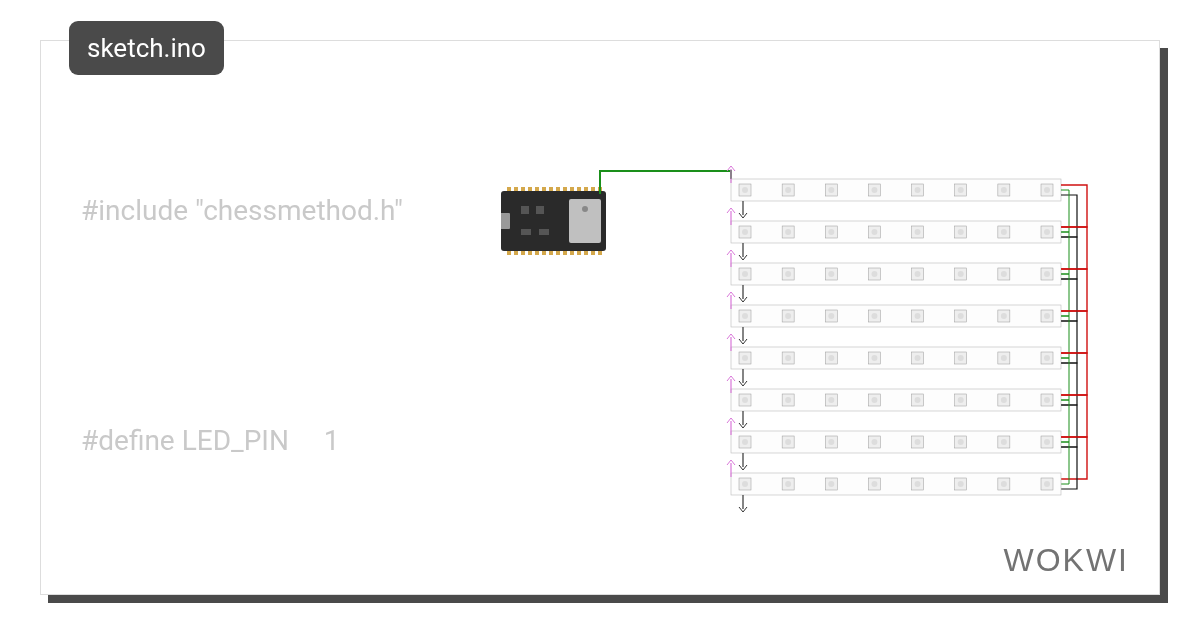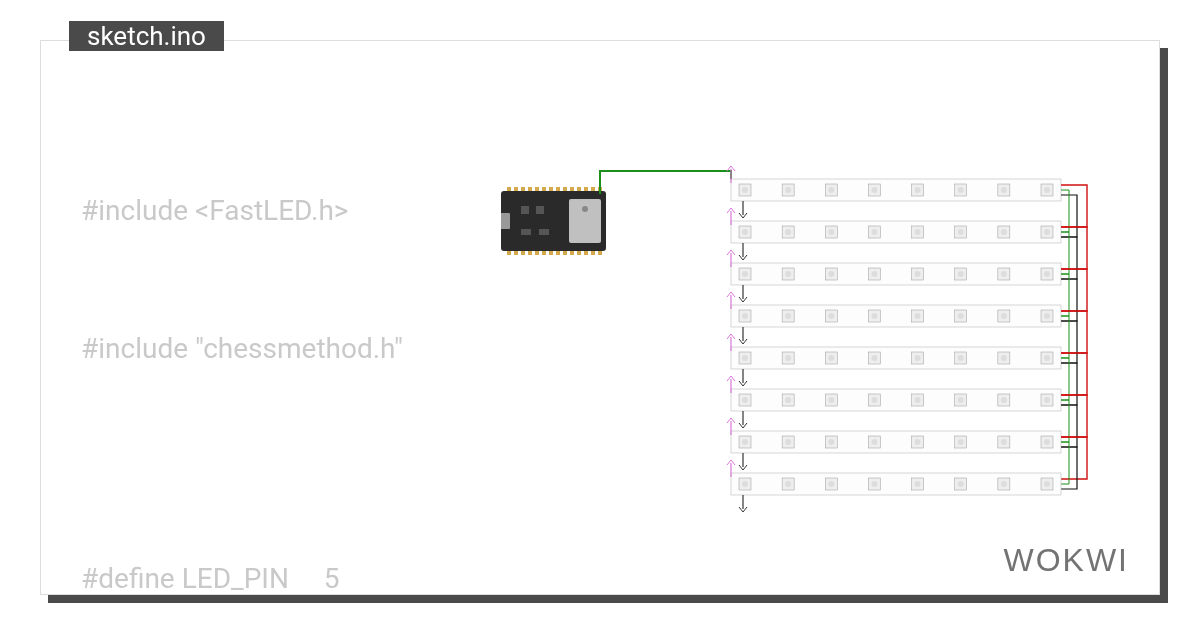--- a/index.html
+++ b/index.html
@@ -21,22 +21,23 @@
     border: 1px solid #ddd;
     box-shadow: 8px 8px 0 0 #4a4a4a;
   }
   .tab {
     position: absolute;
     left: 28px;
     top: -20px;
     background: #4a4a4a;
     color: #fff;
     font-size: 26px;
-    padding: 0 18px;
+    padding: 12px 18px;
     font-family: "Segoe UI", Roboto, sans-serif;
+    border-radius: 9px;
   }
   .code {
     position: absolute;
     left: 40px;
     top: 55px;
     font-size: 28px;
     line-height: 46px;
     color: #c9c9c9;
     font-family: "Segoe UI", Roboto, sans-serif;
     white-space: pre;
@@ -62,24 +63,23 @@
 </style>
 </head>
 <body>
 
 <div class="card">
   <div class="tab">
     <span>sketch.ino</span>
   </div>
 
   <div class="code">
-    <div>#include &lt;FastLED.h&gt;</div>
     <div>#include "chessmethod.h"</div>
     <div></div>
-    <div>#define LED_PIN     5</div>
+    <div>#define LED_PIN     1</div>
     
     
     
     
     
     
   </div>
 
   <div class="schematic">
     <svg width="640" height="380" viewBox="0 0 640 380">

